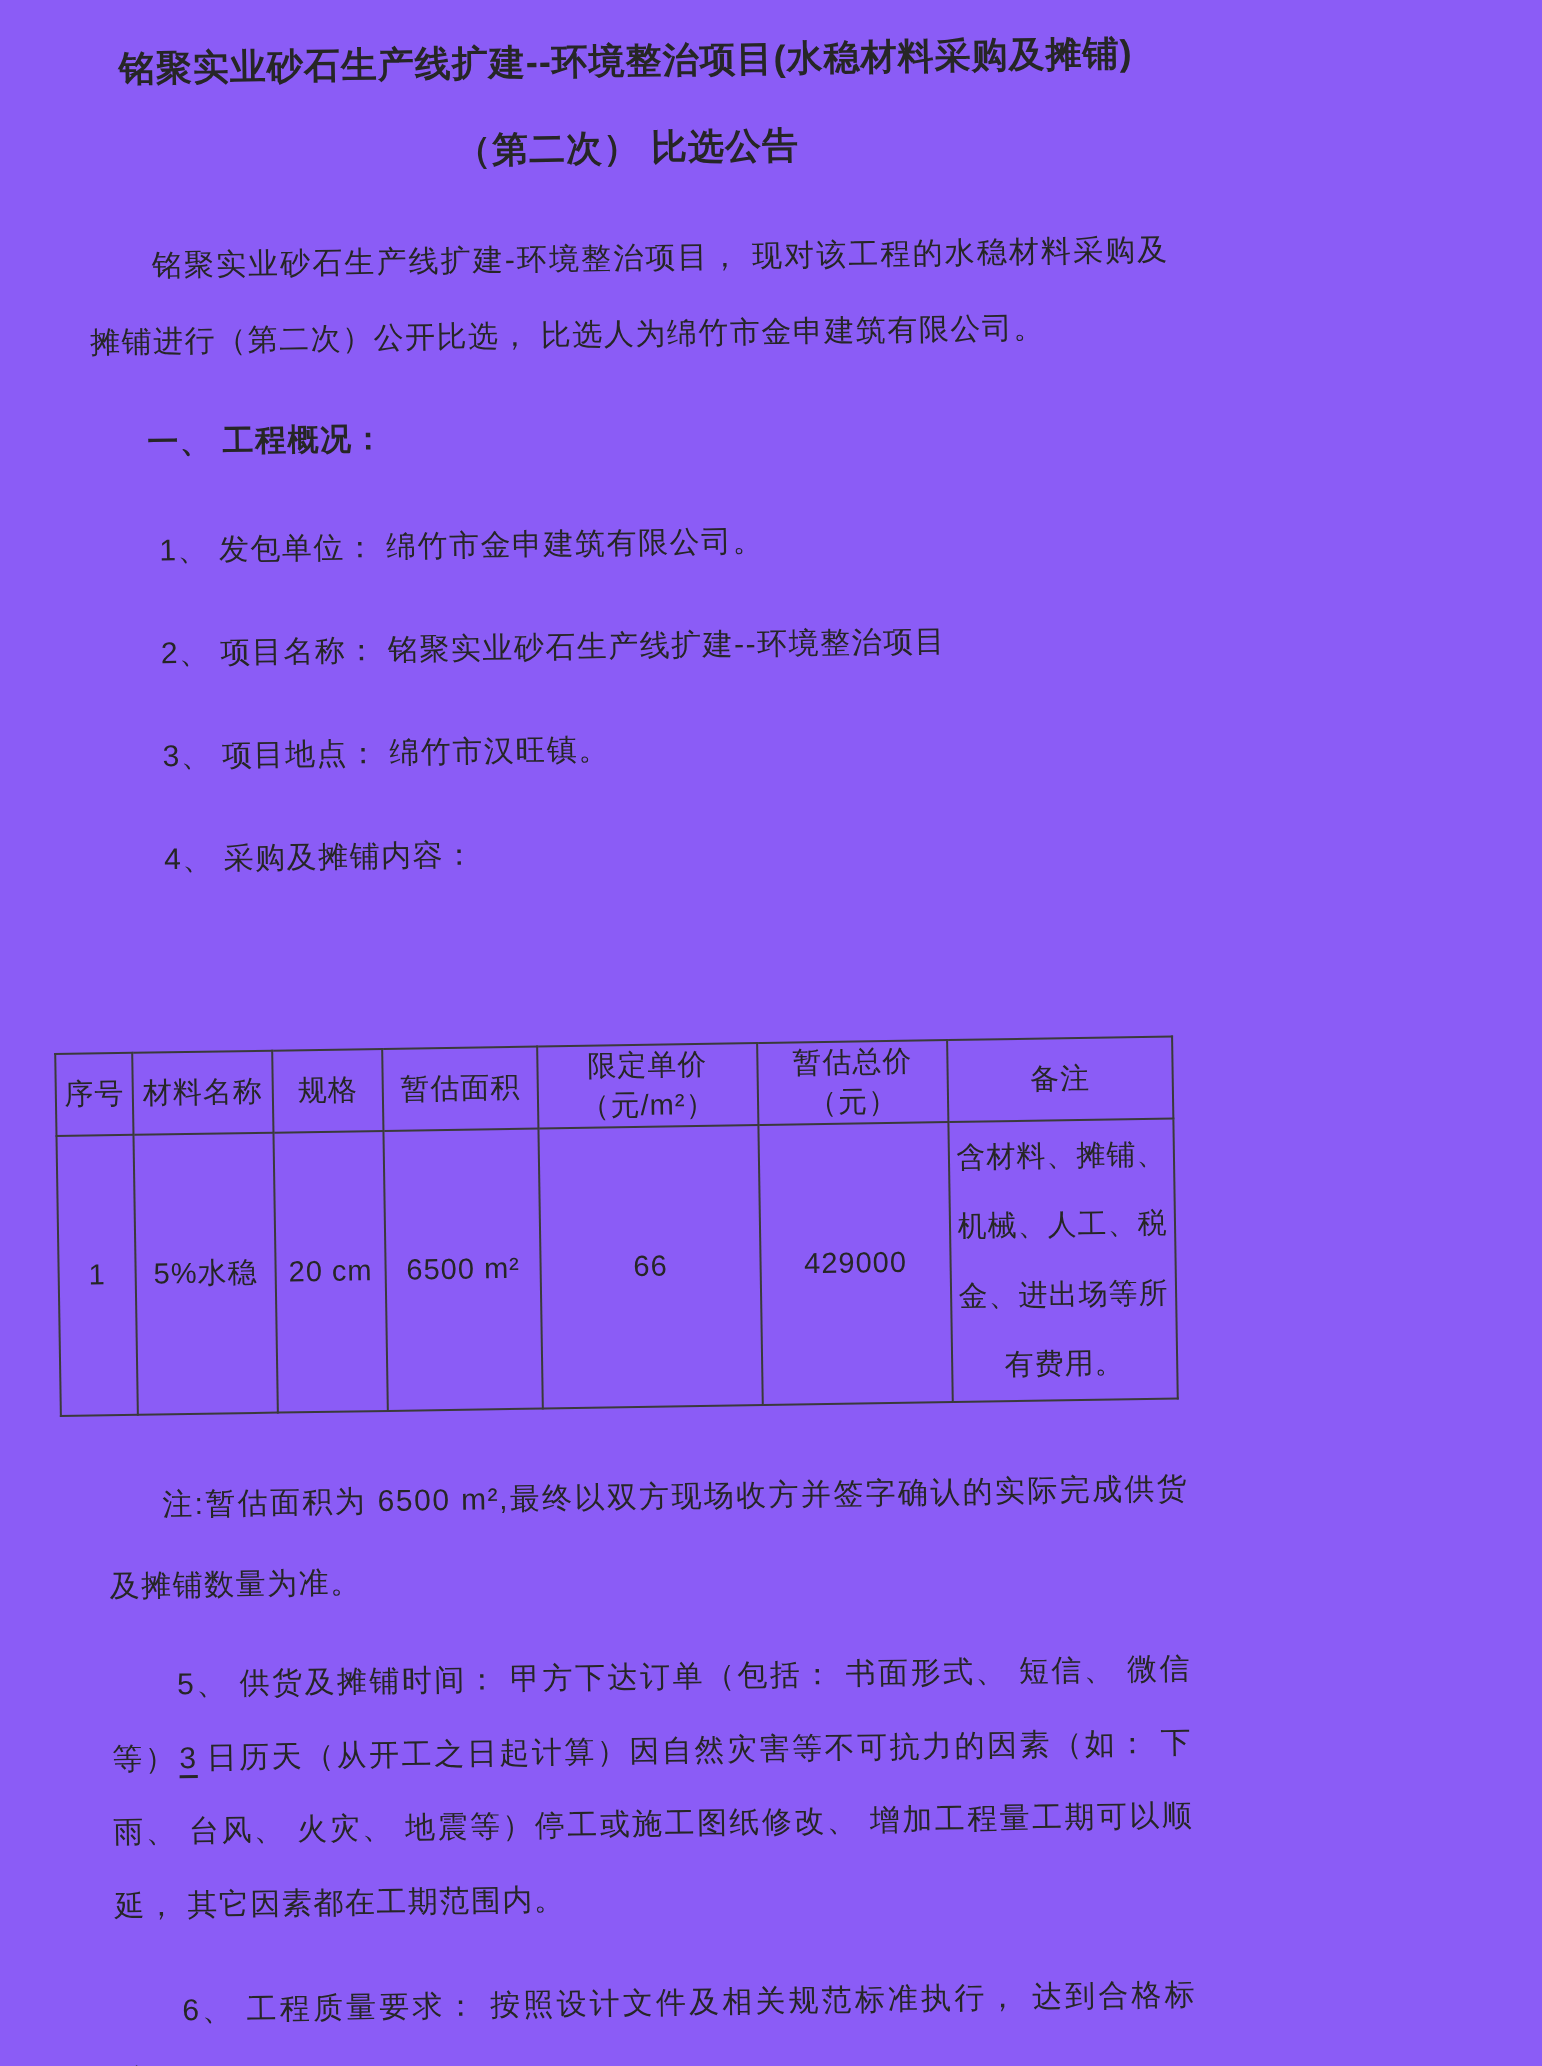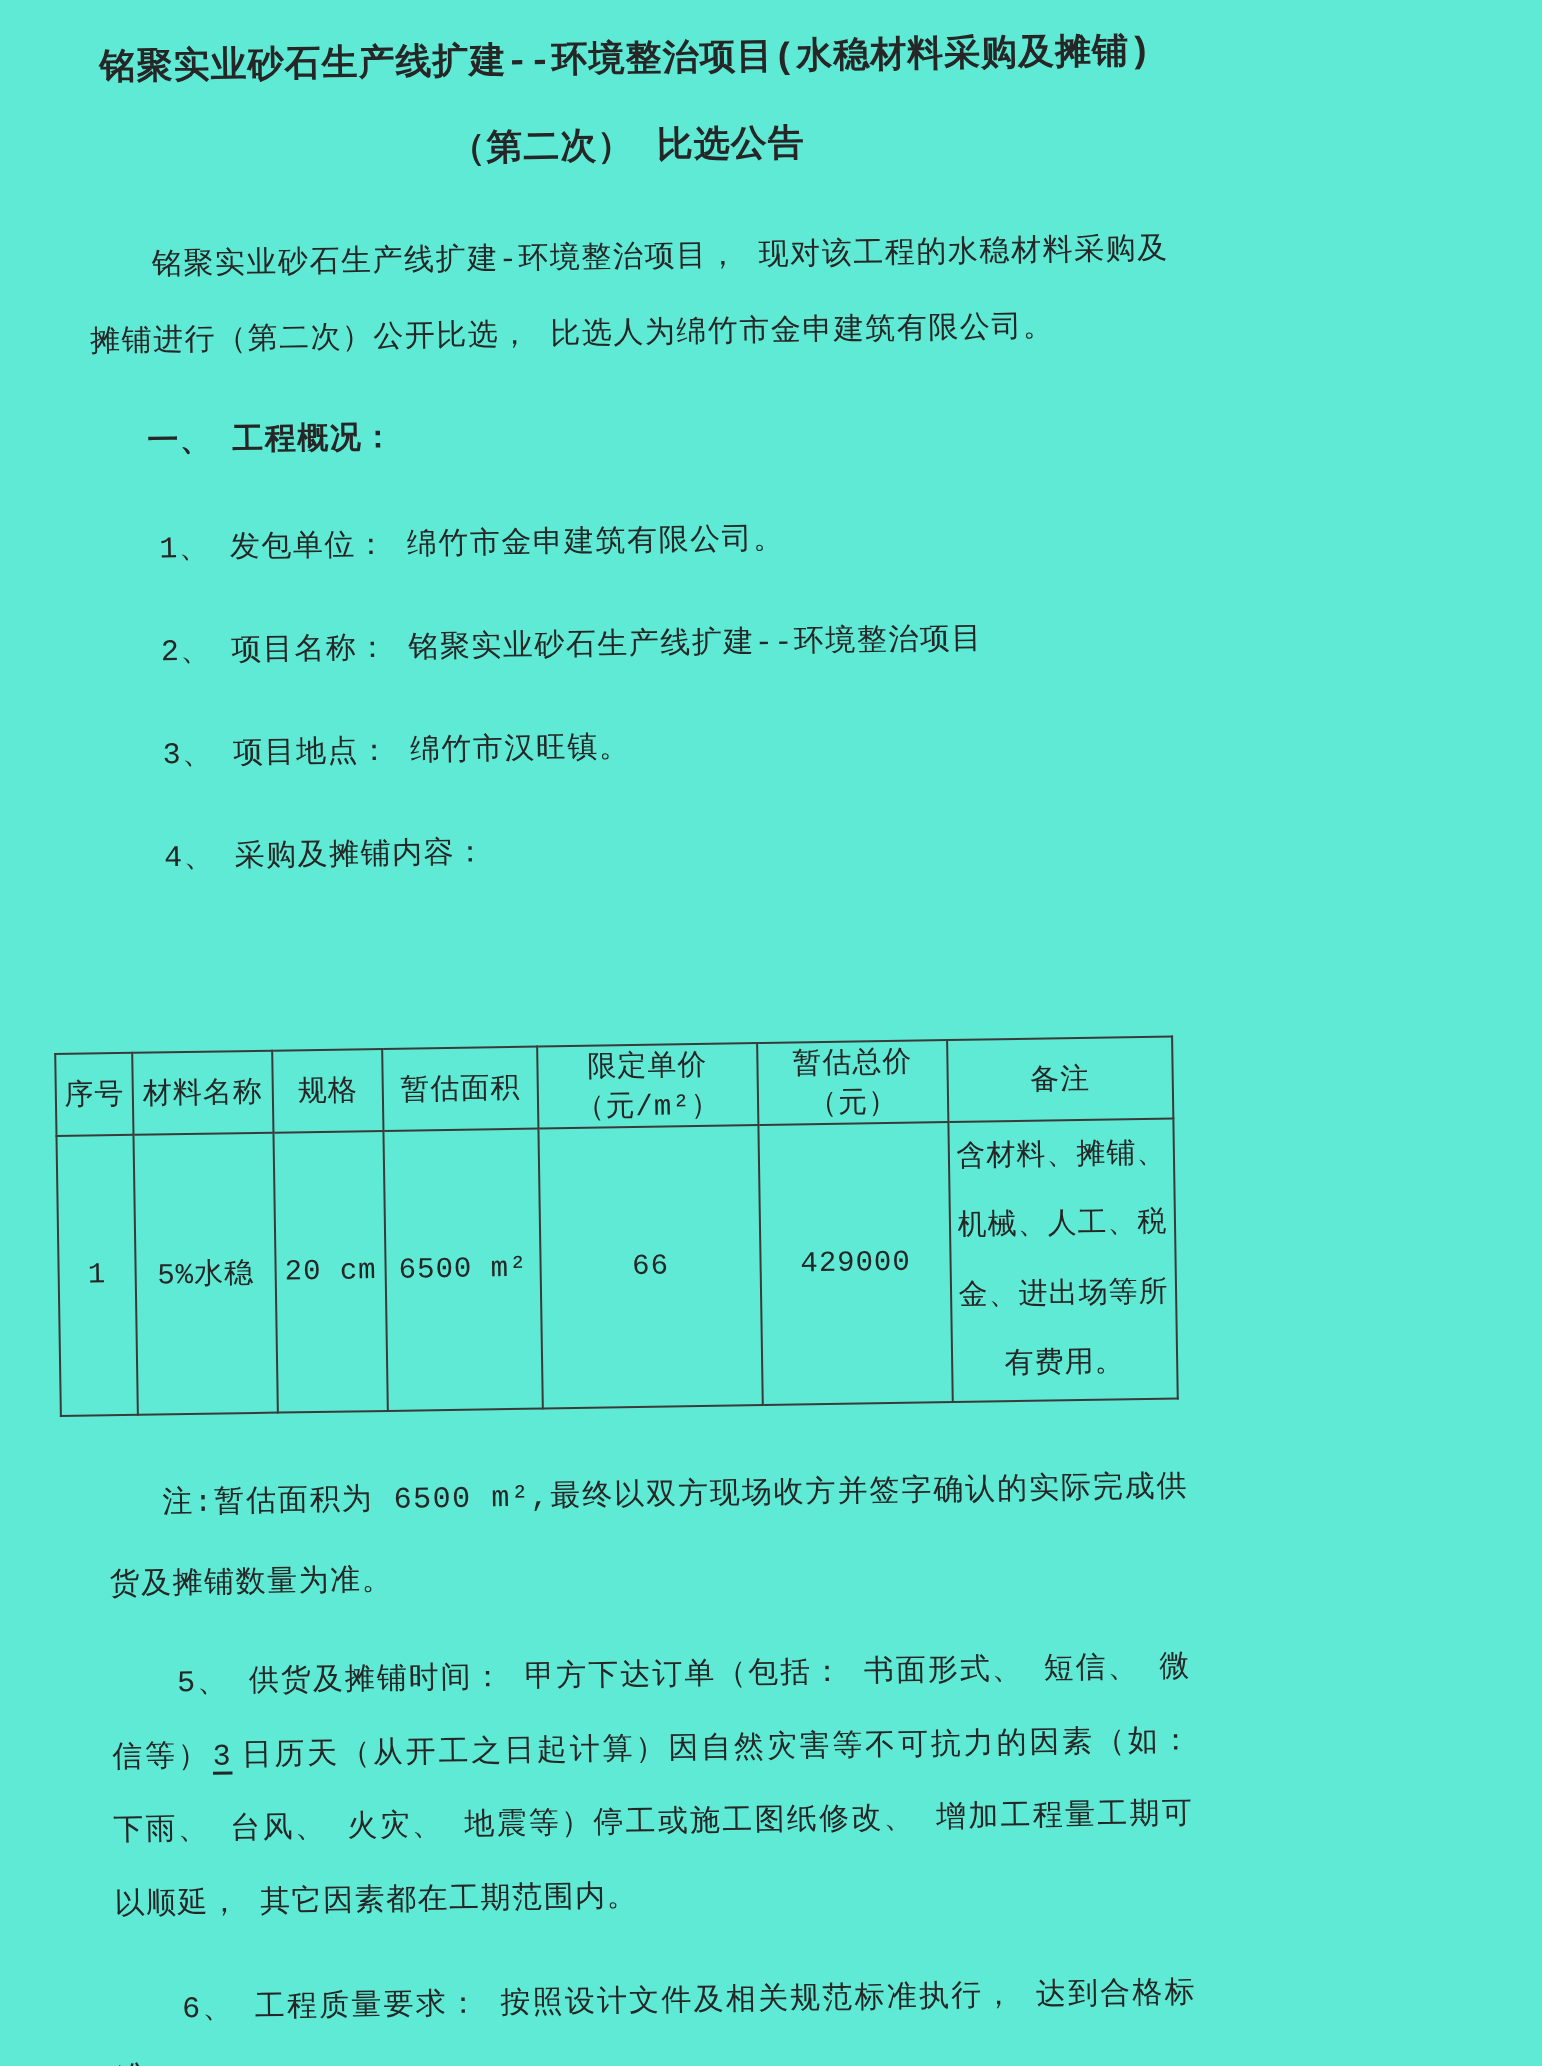--- a/index.html
+++ b/index.html
@@ -1,23 +1,23 @@
 <!DOCTYPE html>
 <html lang="zh"><head>
 <meta charset="utf-8">
 <style>
   html, body { margin: 0; padding: 0; background: #e8e8e8; }
   .page {
     position: relative;
     width: 1542px;
     height: 2066px;
     margin: 0 auto;
-    background: #5eead4;
+    background: #8b5cf6;
     overflow: hidden;
-    font-family: Liberation Mono, monospace;
+    font-family: Liberation Sans, sans-serif;
     color: #262626;
   }
   .content {
     position: absolute;
     left: 85px;
     top: 18px;
     width: 1080px;
     transform: rotate(-0.9deg);
     transform-origin: 540px 0;
   }

